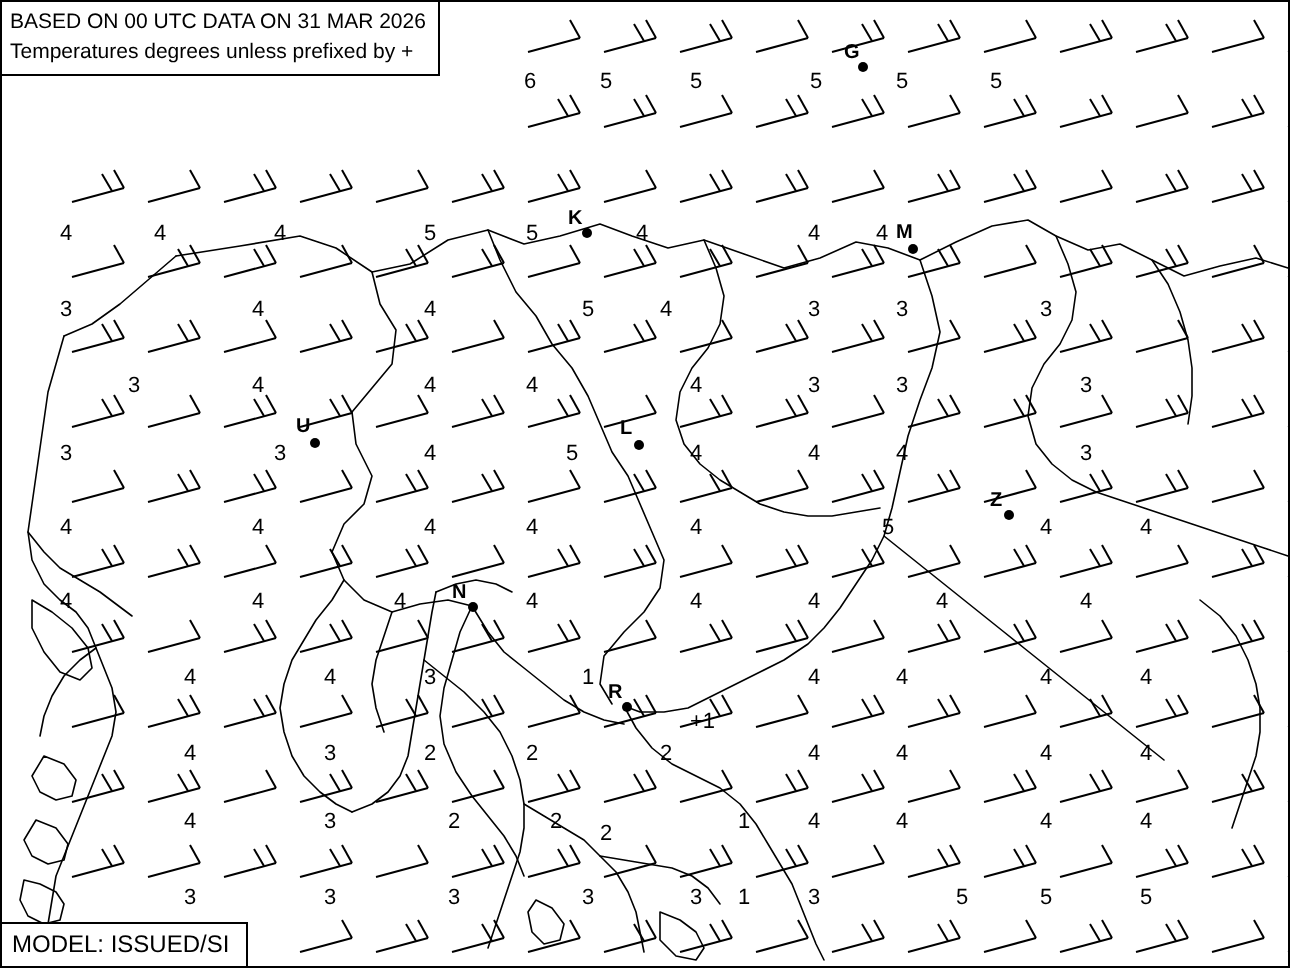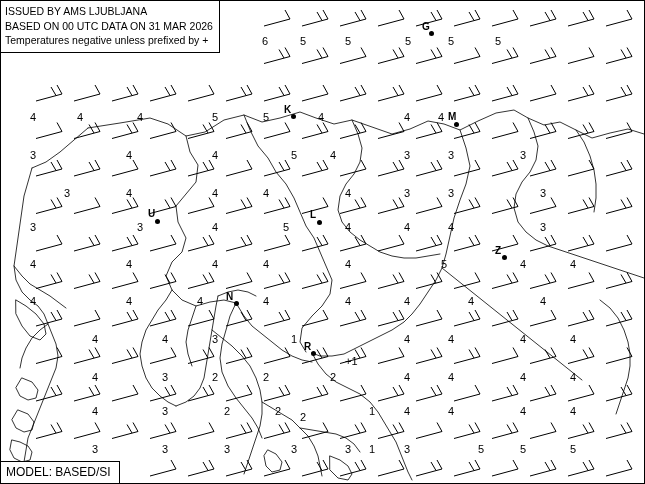--- a/index.html
+++ b/index.html
@@ -470,22 +470,21 @@
       <div class="city-label" style="left: 310px; top: 209px;">L</div>
       <div class="city-dot" style="left: 502px; top: 255px;"></div>
       <div class="city-label" style="left: 495px; top: 245px;">Z</div>
       <div class="city-dot" style="left: 234px; top: 301px;"></div>
       <div class="city-label" style="left: 226px; top: 291px;">N</div>
       <div class="city-dot" style="left: 311px; top: 351px;"></div>
       <div class="city-label" style="left: 304px; top: 341px;">R</div>
     </div>
 
   <div class="legend-box">
-    <div>ISSUED BY AMS LJUBLJANA</div>
     <div>BASED ON 00 UTC DATA ON 31 MAR 2026</div>
-    <div>Temperatures negative unless prefixed by +</div>
+    <div>Temperatures degrees unless prefixed by +</div>
   </div>
 
   <div class="model-box">
-    <span>MODEL: BASED/SI</span>
+    <span>MODEL: ISSUED/SI</span>
   </div>
 
 </div>
 
 </body></html>

